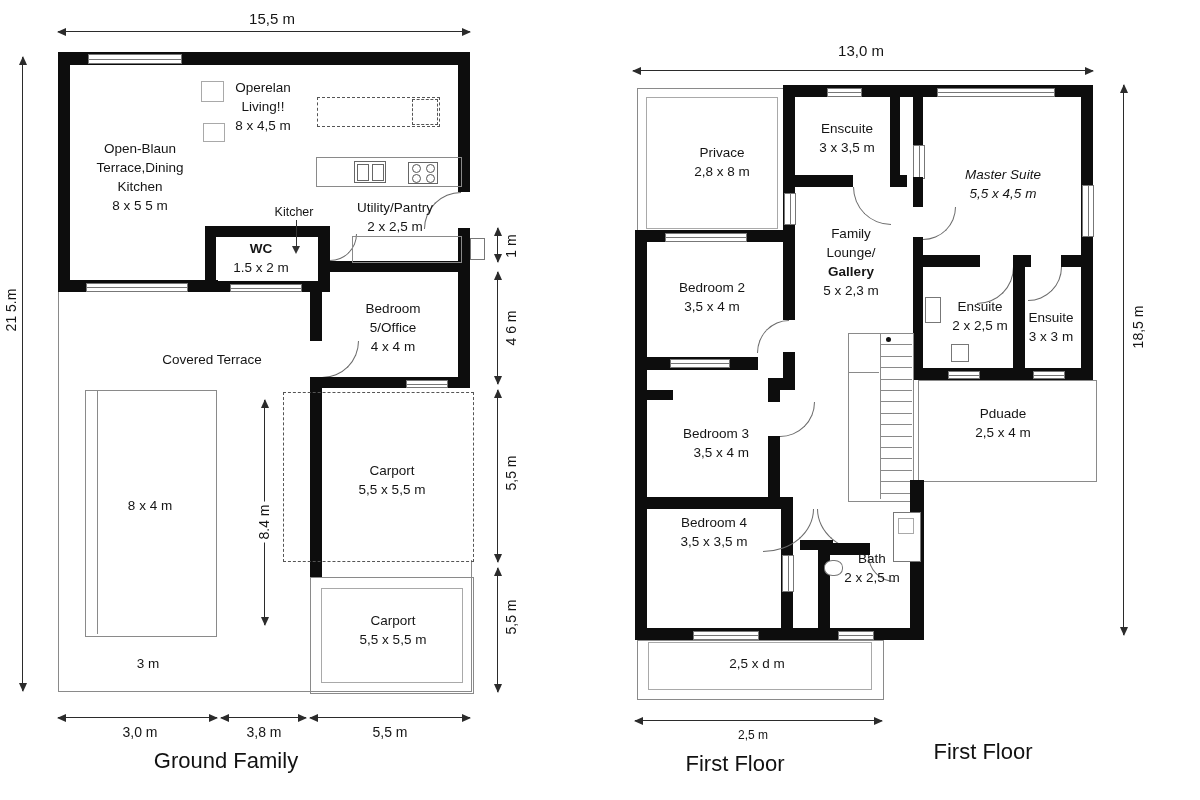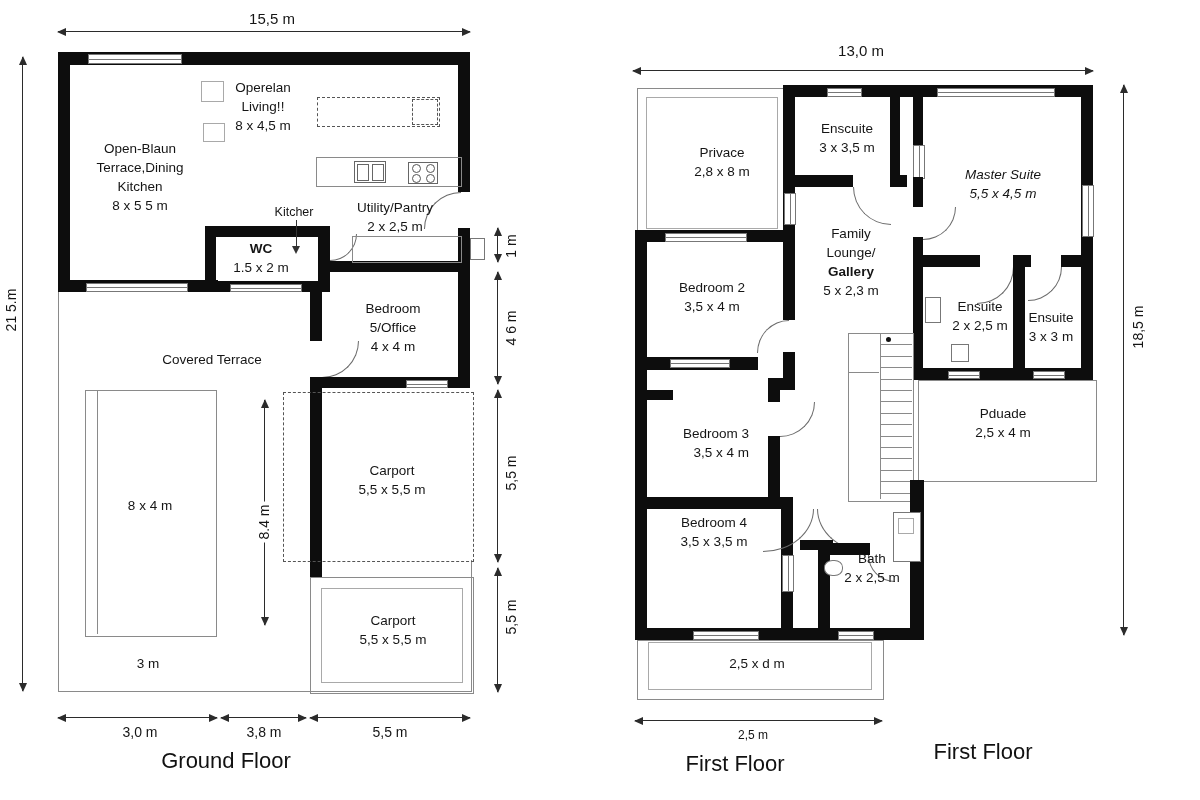--- a/index.html
+++ b/index.html
@@ -164,21 +164,21 @@
 
   <div class="dimv" style="left:264px;top:400px;height:225px;"></div>
   <div class="lbl rot bgw" style="left:264px;top:522px;font-size:14px;">8.4 m</div>
 
   <div class="dimh" style="left:58px;top:717px;width:159px;"></div>
   <div class="lbl" style="left:140px;top:732px;font-size:14px;">3,0 m</div>
   <div class="dimh" style="left:221px;top:717px;width:85px;"></div>
   <div class="lbl" style="left:264px;top:732px;font-size:14px;">3,8 m</div>
   <div class="dimh" style="left:310px;top:717px;width:160px;"></div>
   <div class="lbl" style="left:390px;top:732px;font-size:14px;">5,5 m</div>
-  <div class="title" style="left:226px;top:761px;">Ground Floor</div>
+  <div class="title" style="left:226px;top:761px;">Ground Family</div>
 
   <div class="lbl" style="left:861px;top:50px;font-size:15px;">13,0 m</div>
   <div class="dimh" style="left:633px;top:70px;width:460px;"></div>
 
   <div class="thin" style="left:637px;top:88px;width:148px;height:148px;"></div>
   <div class="thin2" style="left:646px;top:97px;width:130px;height:130px;"></div>
 
   <div class="wall" style="left:783px;top:85px;width:310px;height:12px;"></div>
   <div class="winh" style="left:827px;top:88px;width:33px;height:7px;"></div>
   <div class="winh" style="left:937px;top:88px;width:116px;height:7px;"></div>

